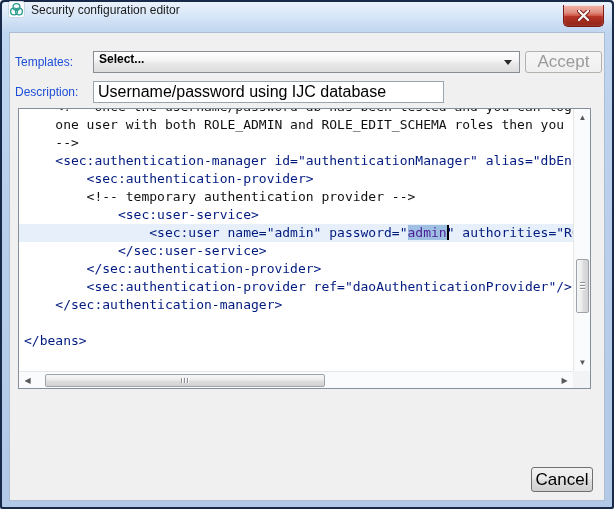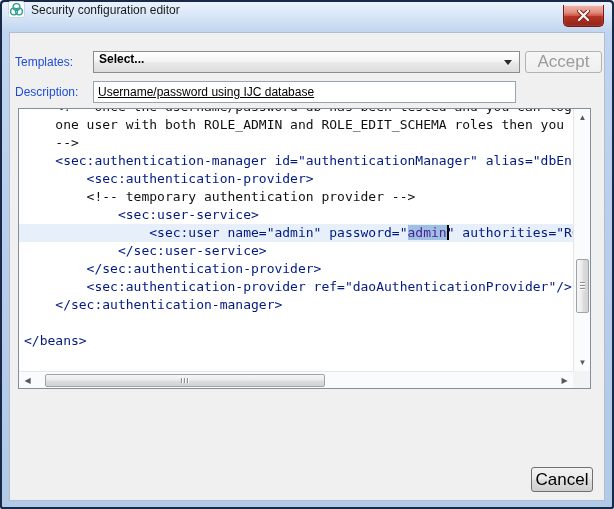--- a/index.html
+++ b/index.html
@@ -51,23 +51,23 @@
     background:linear-gradient(180deg,#f2f2f2 0%,#ebebeb 45%,#dddddd 55%,#cfcfcf 100%);
     font-family:"Liberation Sans",sans-serif; font-size:17px; color:#000;
     display:flex; align-items:center; justify-content:center; cursor:pointer;
   }
   .btn.disabled {
     border-color:#b5b2ad; color:#9b9b9b;
     background:linear-gradient(180deg,#f6f6f6 0%,#efefef 100%);
   }
   .accept { position:absolute; left:515px; top:18px; width:77px; height:22px; }
   .textfield {
-    position:absolute; left:83px; top:48px; width:423px; height:22px;
+    position:absolute; left:83px; top:48px; width:351px; height:22px;
     border:1px solid #9aa4ae; background:#fff; padding:0 4px;
-    font-family:"Liberation Sans",sans-serif; font-size:12px; color:#000;text-decoration:underline;
+    font-family:"Liberation Sans",sans-serif; font-size:16px; color:#000;
   }
   .tpl-label { top:18px; }
   .desc-label { top:48px; }
 
   .editor {
     position:absolute; left:8px; top:75px; width:573px; height:281px;
     border:1px solid #848f9b; background:#fff;
   }
   .code-view {
     position:absolute; left:0; top:0; right:17px; bottom:17px;

